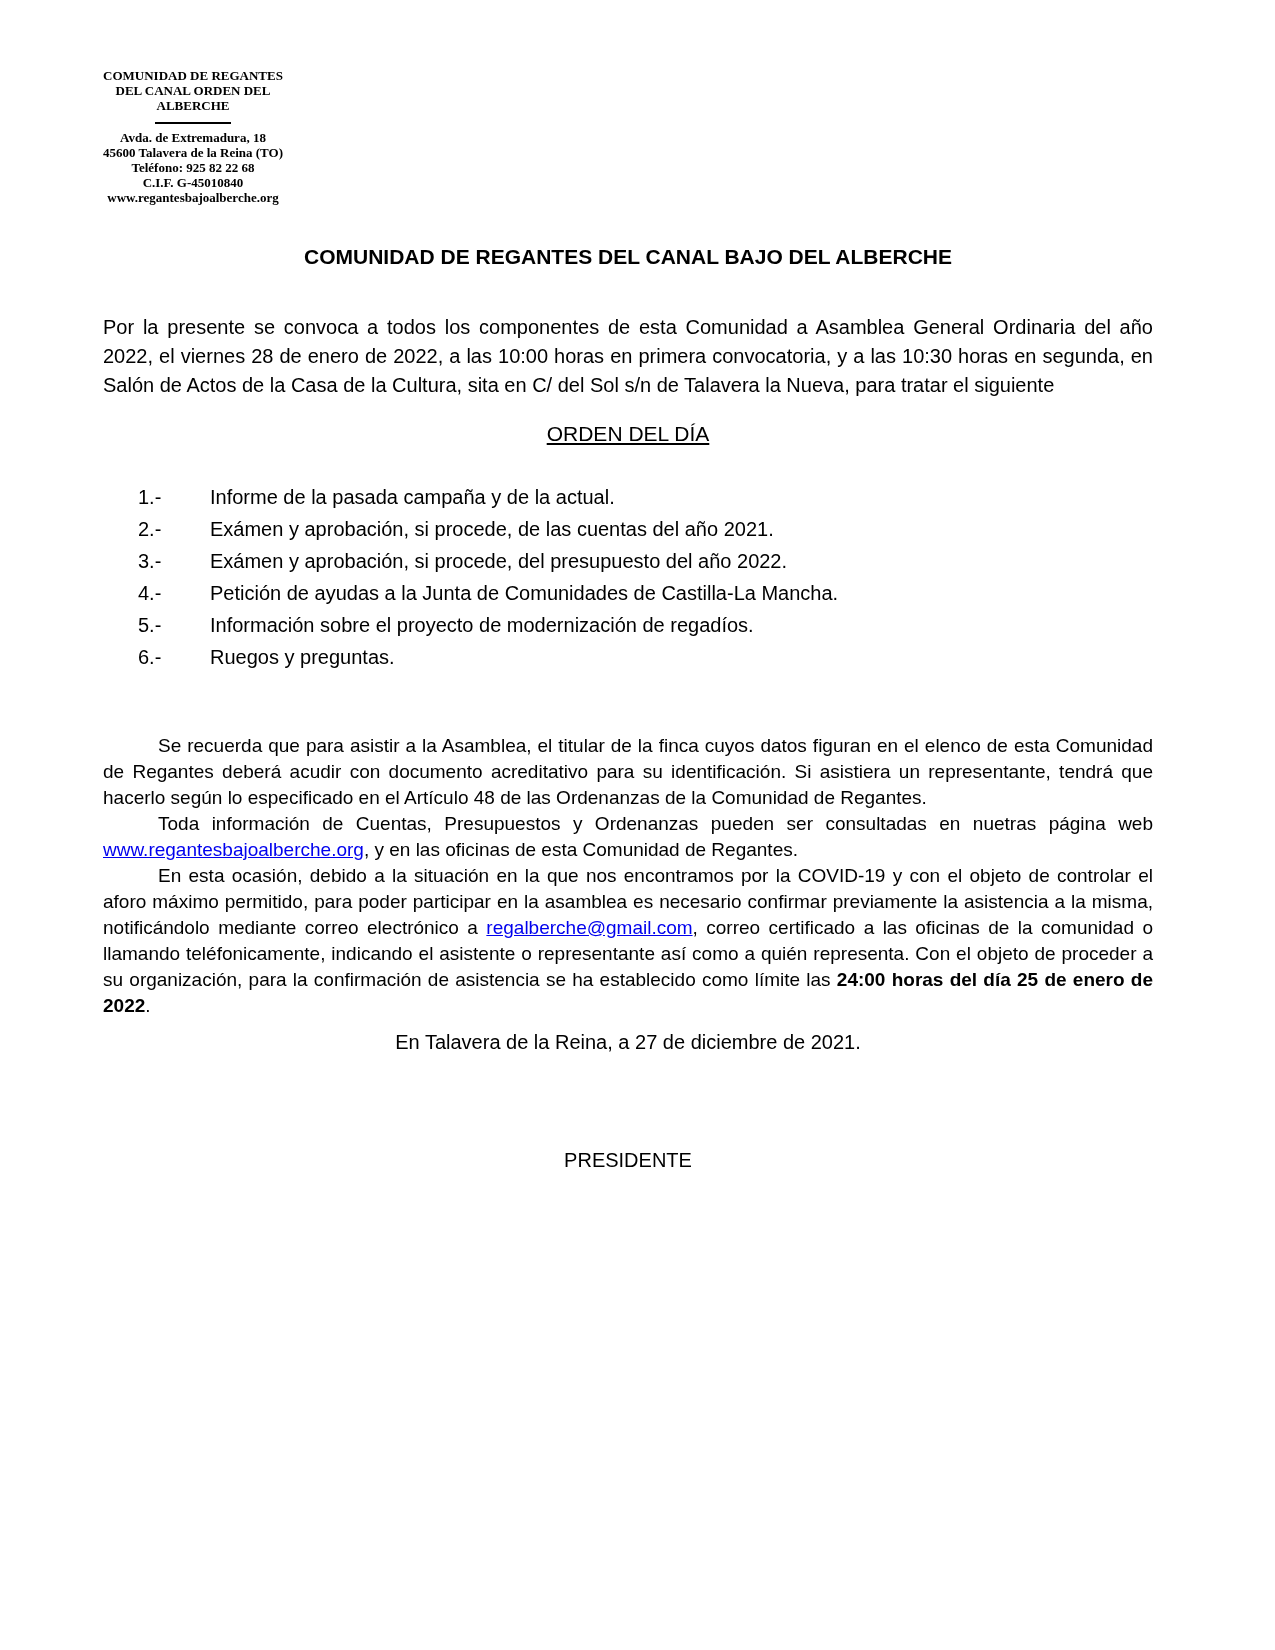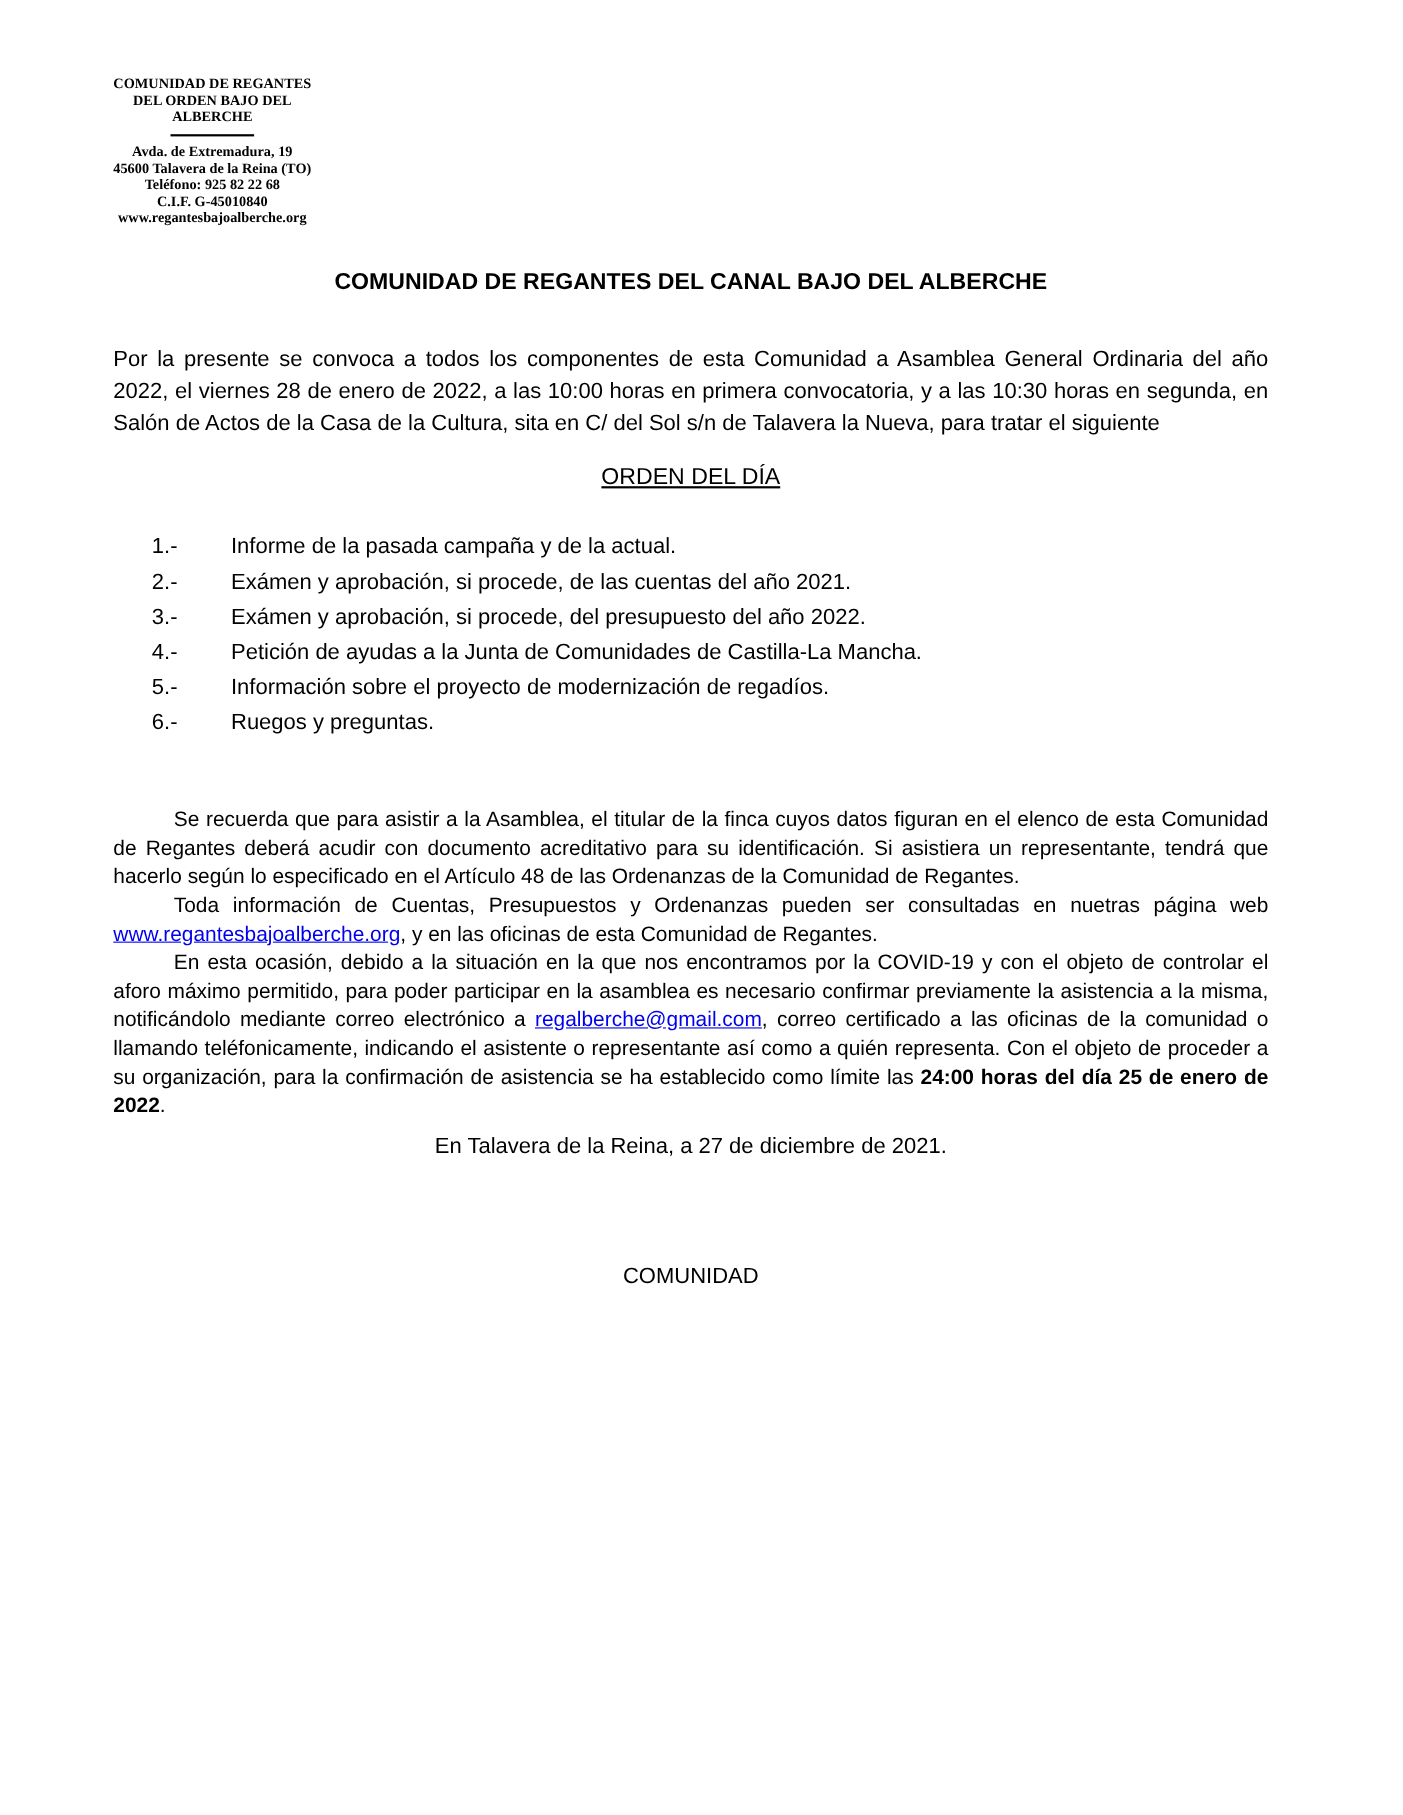--- a/index.html
+++ b/index.html
@@ -117,24 +117,24 @@
     line-height: 28px;
   }
 </style>
 </head>
 <body>
 
 <div class="page">
 
   <div class="letterhead">
     <div>COMUNIDAD DE REGANTES</div>
-    <div>DEL ORDEN BAJO DEL</div>
+    <div>DEL CANAL ORDEN DEL</div>
     <div>ALBERCHE</div>
     <div class="letterhead-divider"></div>
-    <div>Avda. de Extremadura, 19</div>
+    <div>Avda. de Extremadura, 18</div>
     <div>45600 Talavera de la Reina (TO)</div>
     <div>Teléfono: 925 82 22 68</div>
     <div>C.I.F. G-45010840</div>
     <div>www.regantesbajoalberche.org</div>
   </div>
 
   <div class="doc-title">COMUNIDAD DE REGANTES DEL CANAL BAJO DEL ALBERCHE</div>
 
   <p class="intro">Por la presente se convoca a todos los componentes de esta Comunidad a Asamblea General Ordinaria del año 2022, el viernes 28 de enero de 2022, a las 10:00 horas en primera convocatoria, y a las 10:30 horas en segunda, en Salón de Actos de la Casa de la Cultura, sita en C/ del Sol s/n de Talavera la Nueva, para tratar el siguiente</p>
 
@@ -151,16 +151,16 @@
 
   <div class="notes">
     <p>Se recuerda que para asistir a la Asamblea, el titular de la finca cuyos datos figuran en el elenco de esta Comunidad de Regantes deberá acudir con documento acreditativo para su identificación. Si asistiera un representante, tendrá que hacerlo según lo especificado en el Artículo 48 de las Ordenanzas de la Comunidad de Regantes.</p>
     <p><span>Toda información de Cuentas, Presupuestos y Ordenanzas pueden ser consultadas en nuetras página web </span><a class="doc-link">www.regantesbajoalberche.org</a><span>, y en las oficinas de esta Comunidad de Regantes.</span></p>
     <p><span>En esta ocasión, debido a la situación en la que nos encontramos por la COVID-19 y con el objeto de controlar el aforo máximo permitido, para poder participar en la asamblea es necesario confirmar previamente la asistencia a la misma, notificándolo mediante correo electrónico a </span><a class="doc-link bold">regalberche@gmail.com</a><span>, correo certificado a las oficinas de la comunidad o llamando teléfonicamente, indicando el asistente o representante así como a quién representa. Con el objeto de proceder a su organización, para la confirmación de asistencia se ha establecido como límite las </span><span class="deadline">24:00 horas del día 25 de enero de 2022</span><span>.</span></p>
   </div>
 
   <div class="date-line">En Talavera de la Reina, a 27 de diciembre de 2021.</div>
 
   <div class="signature">
-    <div>COMUNIDAD</div>
+    <div>PRESIDENTE</div>
   </div>
 
 </div>
 
 </body></html>

